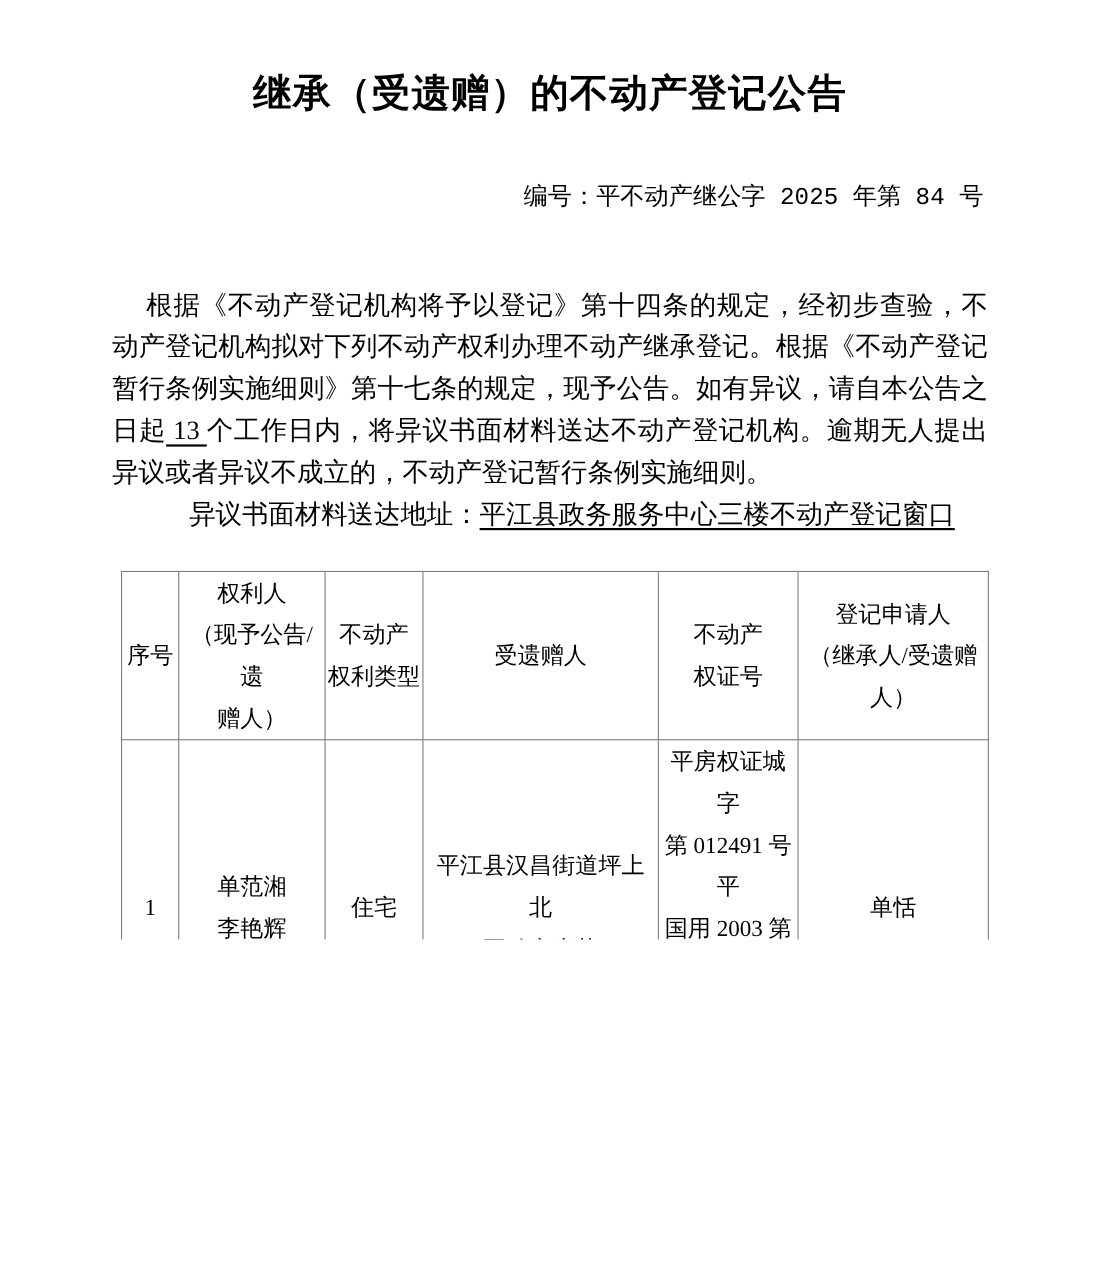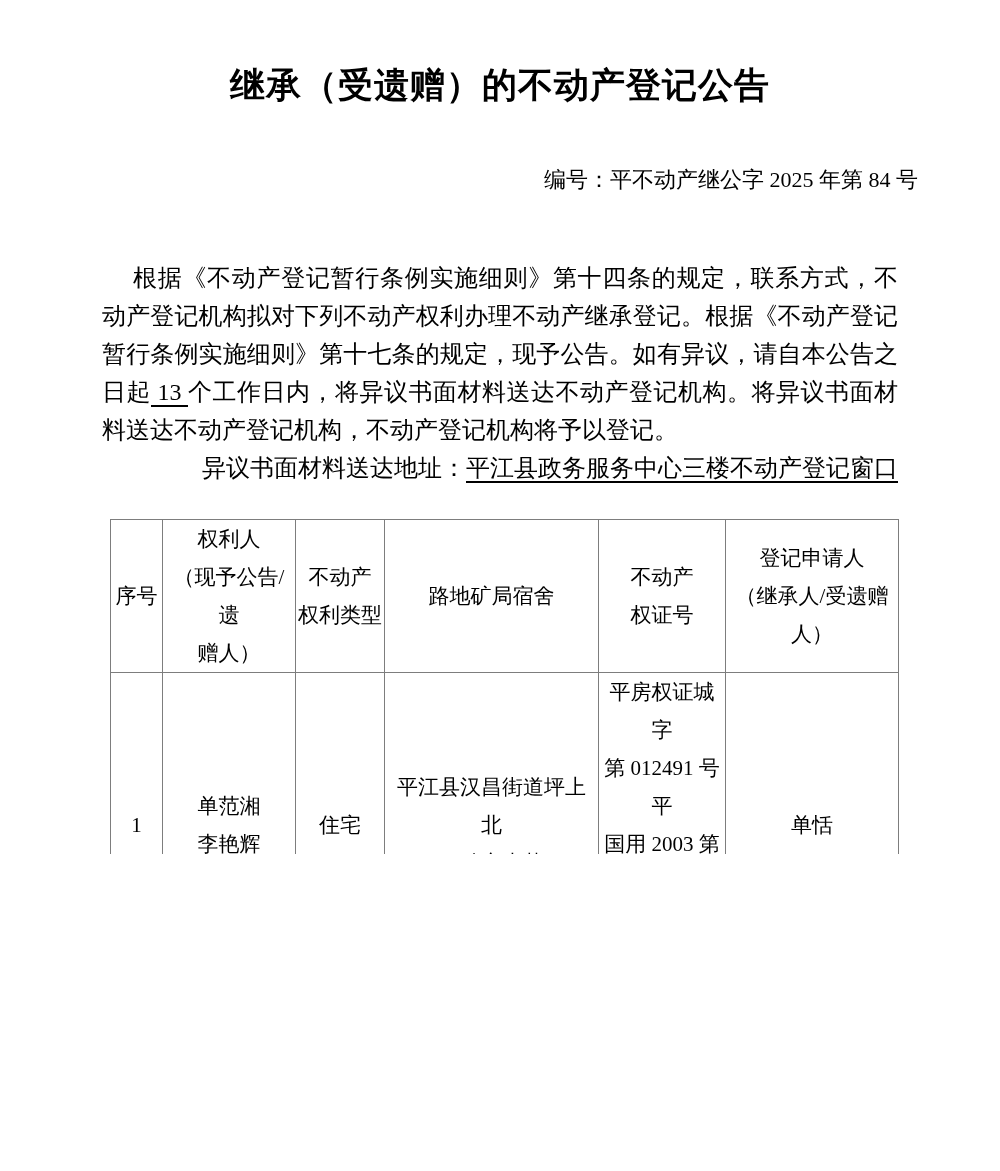--- a/index.html
+++ b/index.html
@@ -22,32 +22,33 @@
     text-align: center;
     font-family: "Liberation Sans", "DejaVu Sans", sans-serif;
     font-weight: 700;
     font-size: 35px;
     line-height: 46px;
     letter-spacing: 1px;
   }
   .doc-number {
     margin-top: 57px;
     text-align: right;
-    padding-right: 82px;
+    padding-right: 106px;
     font-size: 22px;
     line-height: 30px;
+    font-family: Liberation Mono, monospace;
   }
   .body-text {
     margin: 64px 102px 0 102px;
     font-size: 24px;
     line-height: 38px;
     text-align: justify;
   }
   .para { text-indent: 31px; }
-  .addr-line { text-indent: 40px; text-align: right; }
+  .addr-line { text-indent: 40px; text-align: center; }
   .u { text-decoration: underline; text-underline-offset: 5px; }
   table.reg-table {
     margin: 32px 0 0 110px;
     width: 788px;
     border-collapse: collapse;
     table-layout: fixed;
   }
   table.reg-table th, table.reg-table td {
     border: 1px solid #7d7d7d;
     font-weight: normal;
@@ -66,42 +67,42 @@
 </head>
 <body>
 
 <div class="page">
 
   <h1 class="doc-title">继承（受遗赠）的不动产登记公告</h1>
 
   <div class="doc-number">编号：平不动产继公字 2025 年第 84 号</div>
 
   <div class="body-text">
-    <p class="para"><span>根据《不动产登记暂行条例实施细则》第十四条的规定，联系方式，不动产登记机构拟对下列不动产权利办理不动产继承登记。根据《不动产登记暂行条例实施细则》第十七条的规定，现予公告。如有异议，请自本公告之日起</span><span class="u"> 13 </span><span>个工作日内，将异议书面材料送达不动产登记机构。将异议书面材料送达不动产登记机构，不动产登记机构将予以登记。</span></p>
+    <p class="para"><span>根据《不动产登记机构将予以登记》第十四条的规定，经初步查验，不动产登记机构拟对下列不动产权利办理不动产继承登记。根据《不动产登记暂行条例实施细则》第十七条的规定，现予公告。如有异议，请自本公告之日起</span><span class="u"> 13 </span><span>个工作日内，将异议书面材料送达不动产登记机构。逾期无人提出异议或者异议不成立的，不动产登记暂行条例实施细则。</span></p>
     <p class="addr-line"><span>异议书面材料送达地址：</span><span class="u">平江县政务服务中心三楼不动产登记窗口</span></p>
   </div>
 
   <table class="reg-table">
     <colgroup>
       <col style="width:52px">
       <col style="width:133px">
       <col style="width:89px">
       <col style="width:214px">
       <col style="width:127px">
       <col style="width:173px">
     </colgroup>
     <tbody>
       <tr class="header-row">
         <th>序号</th>
         <th>权利人
 （现予公告/遗
 赠人）</th>
         <th>不动产
 权利类型</th>
-        <th>路地矿局宿舍</th>
+        <th>受遗赠人</th>
         <th>不动产
 权证号</th>
         <th>登记申请人
 （继承人/受遗赠人）</th>
       </tr>
       <tr class="data-row-1">
         <td>1</td>
         <td>单范湘
 李艳辉</td>
         <td>住宅</td>

